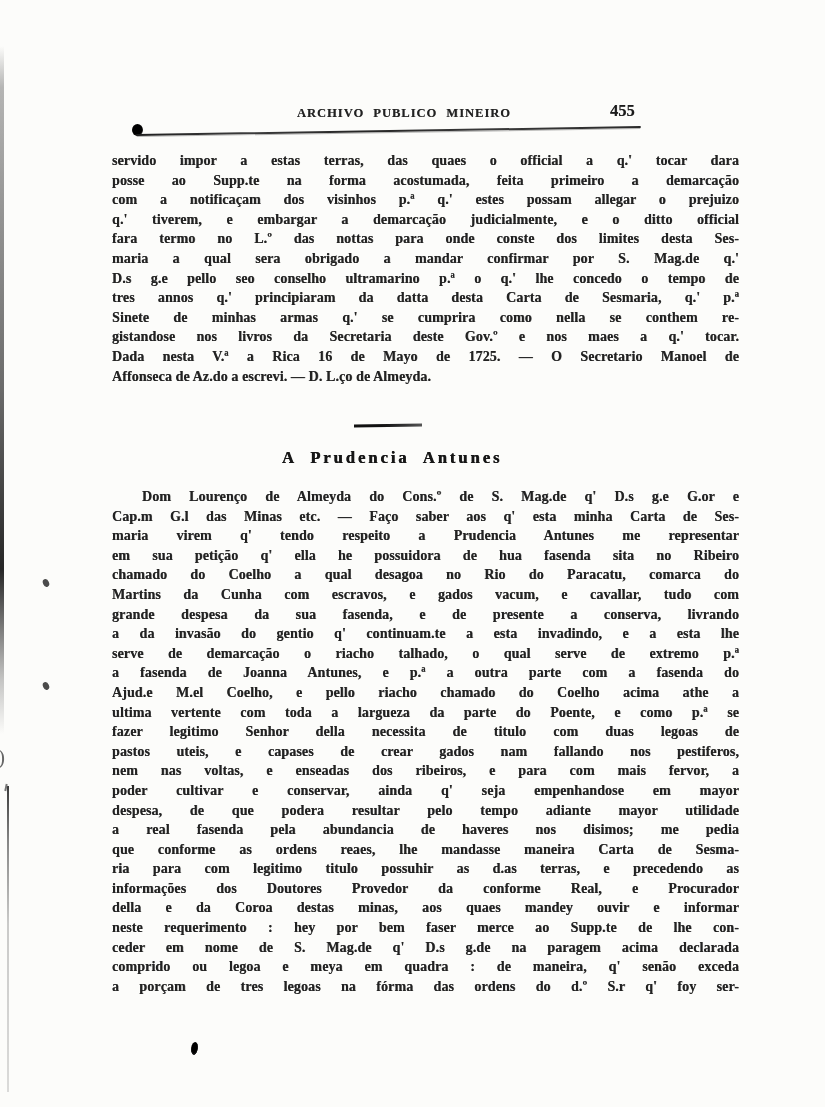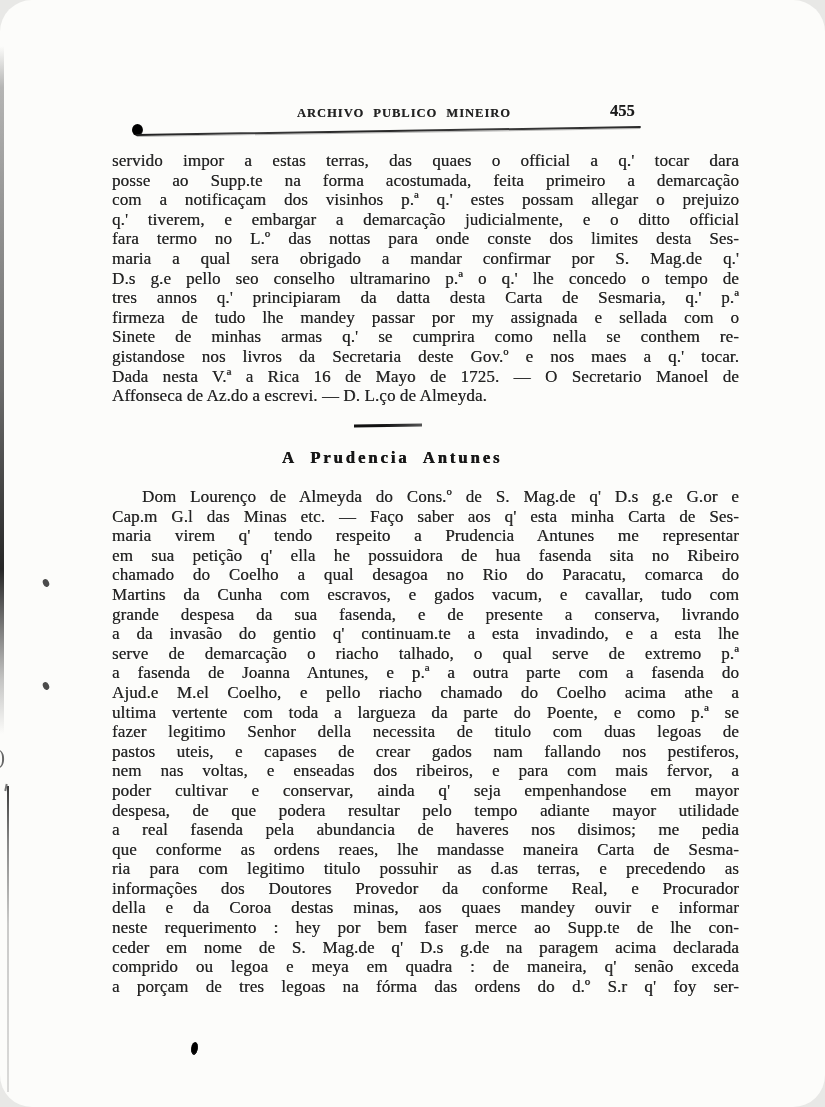--- a/index.html
+++ b/index.html
@@ -9,21 +9,20 @@
   }
   .page {
     position: relative;
     width: 825px;
     height: 1107px;
     margin: 0 auto;
     background: #fcfcfa;
     overflow: hidden;
     font-family: "Liberation Serif", "DejaVu Serif", serif;
     color: #1d1d1d;
-    border-radius: 32px;
   }
   
   .running-title {
     position: absolute;
     left: 297px;
     top: 106px;
     font-size: 12.5px;
     font-weight: bold;
     letter-spacing: 1px;
     word-spacing: 5px;
@@ -65,27 +64,28 @@
   .textcol {
     position: absolute;
     left: 112px;
     width: 627px;
   }
   .p1 { top: 151px; }
   .p2 { top: 487px; }
   .line {
     height: 19.6px;
     line-height: 19.6px;
-    font-size: 17px;
+    font-size: 14px;
     text-align: justify;
     text-align-last: justify;
     white-space: nowrap;
     letter-spacing: 0.1px;
     color: #222;
     text-shadow: 0.35px 0 0 rgba(25,25,25,.6);
+    font-weight: bold;
   }
   .p1 .line:last-child { text-align-last: left; }
   .p2 .line:first-child { text-indent: 30px; }
   
   .section-rule {
     position: absolute;
     left: 354px;
     top: 424px;
     width: 68px;
     height: 2.5px;
@@ -183,21 +183,20 @@
 
   <div class="textcol p1">
       <div class="line">servido impor a estas terras, das quaes o official a q.' tocar dara</div>
       <div class="line">posse ao Supp.te na forma acostumada, feita primeiro a demarcação</div>
       <div class="line">com a notificaçam dos visinhos p.ª q.' estes possam allegar o prejuizo</div>
       <div class="line">q.' tiverem, e embargar a demarcação judicialmente, e o ditto official</div>
       <div class="line">fara termo no L.º das nottas para onde conste dos limites desta Ses-</div>
       <div class="line">maria a qual sera obrigado a mandar confirmar por S. Mag.de q.'</div>
       <div class="line">D.s g.e pello seo conselho ultramarino p.ª o q.' lhe concedo o tempo de</div>
       <div class="line">tres annos q.' principiaram da datta desta Carta de Sesmaria, q.' p.ª</div>
-      <div class="line">firmeza de tudo lhe mandey passar por my assignada e sellada com o</div>
       <div class="line">Sinete de minhas armas q.' se cumprira como nella se conthem re-</div>
       <div class="line">gistandose nos livros da Secretaria deste Gov.º e nos maes a q.' tocar.</div>
       <div class="line">Dada nesta V.ª a Rica 16 de Mayo de 1725. — O Secretario Manoel de</div>
       <div class="line">Affonseca de Az.do a escrevi. — D. L.ço de Almeyda.</div>
     </div>
 
   <div class="section-rule"></div>
   <div class="section-heading">A Prudencia Antunes</div>
 
   <div class="textcol p2">

